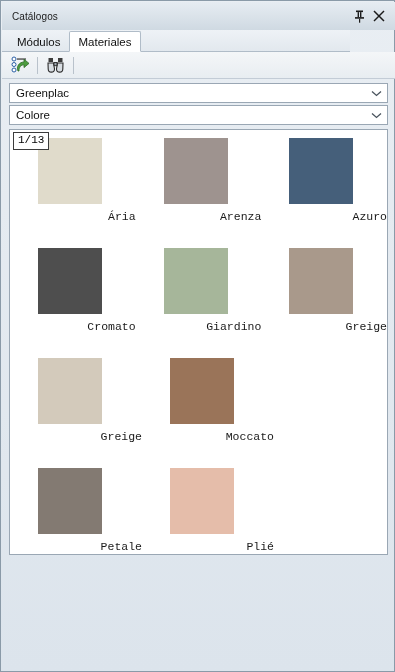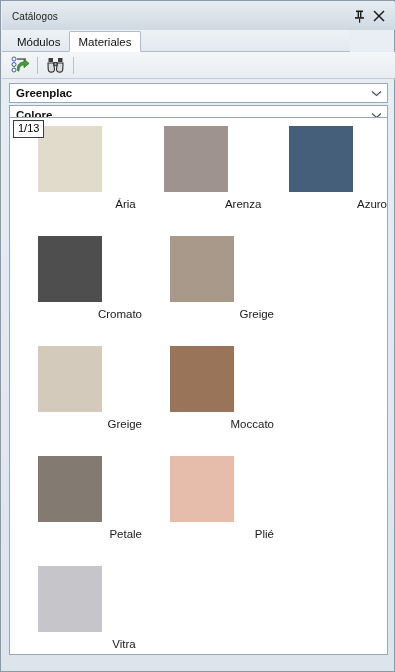--- a/index.html
+++ b/index.html
@@ -132,21 +132,20 @@
     width: 379px;
     height: 20px;
     box-sizing: border-box;
     background: #ffffff;
     border: 1px solid #9aa7b4;
     display: flex;
     align-items: center;
     padding: 0 4px 0 6px;
     font-size: 11.5px;
     color: #101010;
-    font-weight: bold;
   }
   #combo-catalog { top: 82px; }
   #combo-group   { top: 104px; }
   .combo .combo-value {
     flex: 1;
     white-space: nowrap;
     overflow: hidden;
   }
   .chev {
     width: 14px;
@@ -155,27 +154,28 @@
     align-items: center;
     justify-content: center;
     color: #4a545e;
   }
   .chev svg { display: block; }
 
   
   .list-area {
     position: absolute;
     left: 8px;
-    top: 116px;
+    top: 128px;
     width: 379px;
-    height: 538px;
+    height: 426px;
     box-sizing: border-box;
     background: #ffffff;
     border: 1px solid #9aa7b4;
     overflow: hidden;
+    font-family: Liberation Mono, monospace;
   }
   .page-badge {
     position: absolute;
     left: 3px;
     top: 2px;
     background: #ffffff;
     border: 1px solid #3c3c3c;
     font-size: 11px;
     line-height: 13px;
     padding: 1px 4px 2px 4px;
@@ -314,20 +314,24 @@
             <div class="swatch" style="background: rgb(69, 95, 122);"></div>
             <div class="cap">Azuro</div>
           </div>
         </div>
         <div class="row">
           <div class="cell">
             <div class="swatch" style="background: rgb(78, 78, 78);"></div>
             <div class="cap">Cromato</div>
           </div>
           <div class="cell">
+            <div class="swatch" style="background: rgb(166, 182, 154);"></div>
+            <div class="cap">Giardino</div>
+          </div>
+          <div class="cell">
             <div class="swatch" style="background: rgb(169, 153, 139);"></div>
             <div class="cap">Greige</div>
           </div>
         </div>
         <div class="row">
           <div class="cell">
             <div class="swatch" style="background: rgb(211, 202, 187);"></div>
             <div class="cap">Greige</div>
           </div>
           <div class="cell">

